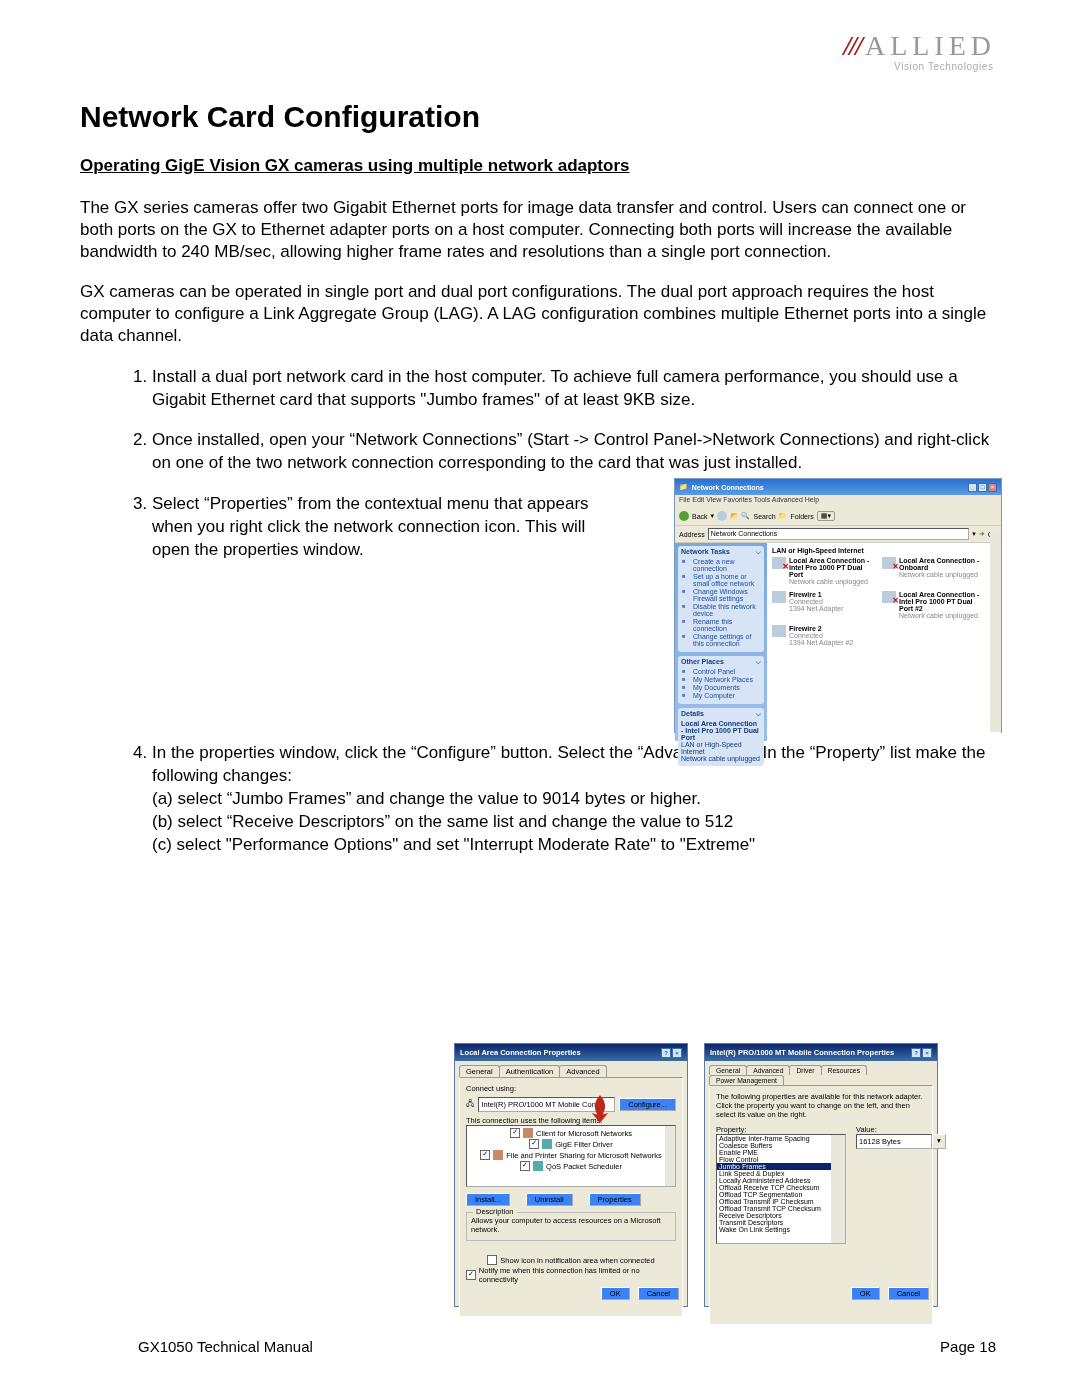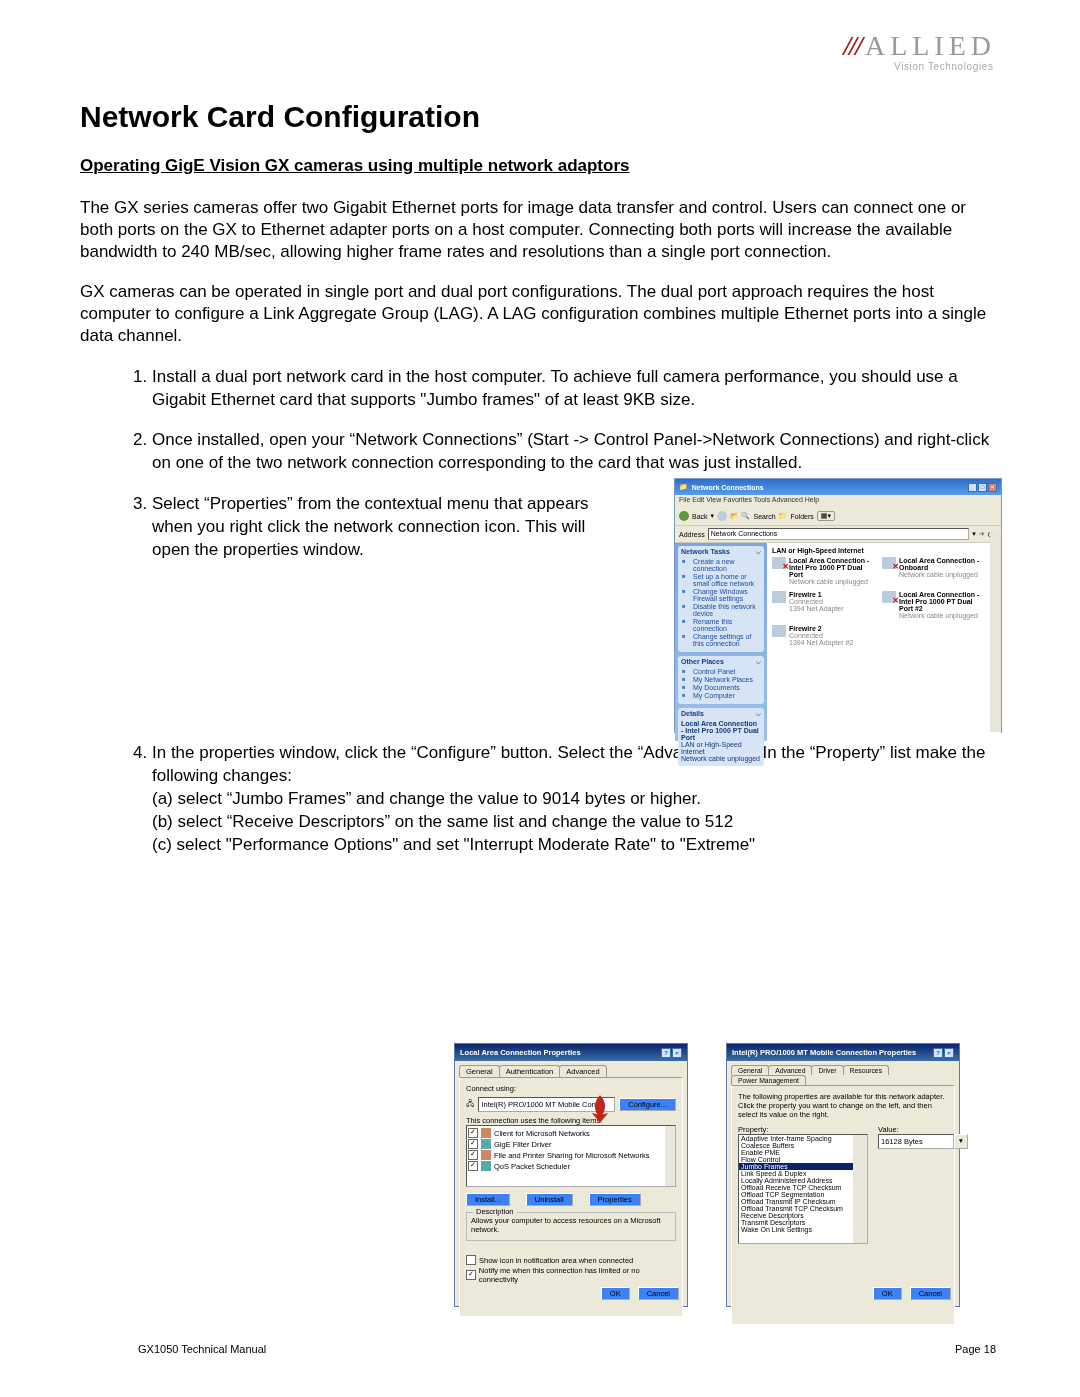--- a/index.html
+++ b/index.html
@@ -79,21 +79,21 @@
     position: relative;
   }
   .step3-text {
     width: 470px;
   }
   .footer {
     position: absolute;
     bottom: 42px;
     left: 138px;
     right: 84px;
-    font-size: 11px;
+    font-size: 15px;
     display: flex;
     justify-content: space-between;
   }
 
   
   .nc-window {
     position: absolute;
     top: 478px;
     right: 78px;
     width: 328px;
@@ -169,21 +169,21 @@
 
   .circ{ width:10px;height:10px;border-radius:50%;background:#5a9c3a;display:inline-block;}
   .btn{ background:#ece9d8;border:1px solid #9a9a8a;padding:0 3px;border-radius:2px;}
   .go{ color:#2a8a2a;}
   
   .dialogs {
     position: absolute;
     bottom: 90px;
     left: 454px;
     display: flex;
-    gap: 38px;
+    gap: 16px;
   }
   .dlg {
     width: 234px;
     height: 264px;
     border: 1px solid #5a7aaa;
     background: #ece9d8;
     font-family: Tahoma, Arial, sans-serif;
     font-size: 7.5px;
     color: #000;
     position: relative;
@@ -197,21 +197,21 @@
   .dlg-title .winbtns span{ width:10px;height:10px;background:#d4e4f8;border:1px solid #3a6cb0;box-sizing:border-box;font-size:6px;text-align:center;line-height:8px;color:#2a5aa0;}
   .tabs{ display:flex; padding:4px 4px 0 4px; gap:0;}
   .tab{ padding:1px 6px; border:1px solid #999; border-bottom:none; background:#ece9d8; border-radius:3px 3px 0 0; margin-right:-1px;}
   .tab.active{ background:#ece9d8; position:relative; z-index:2;}
   .dlg-body{ background:#ece9d8; margin:0 4px 4px 4px; border:1px solid #fff; border-top-color:#999; padding:6px; height:240px; box-sizing:border-box; position:relative;}
   .fld{ display:flex; align-items:center; gap:4px; margin:4px 0;}
   .txtbox{ flex:1; background:#fff; border:1px inset #aaa; height:13px; padding:0 2px; line-height:13px; white-space:nowrap; overflow:hidden;}
   .btn2{ background:#3b82f6; border:1px outset #fff; padding:1px 8px; font-size:7.5px;}
   .listbox{ background:#fff; border:1px inset #aaa; height:58px; padding:1px; overflow:hidden; position:relative;}
   .listbox .sb{ position:absolute; right:0; top:0; bottom:0; width:10px; background:#e9e7dc;}
-  .lb-row{ display:flex; align-items:center; gap:3px; margin:1px 0;}
+  .lb-row{ display:flex; align-items:center; gap:3px; margin:1px 0;justify-content:center;}
   .chk{ width:8px;height:8px;border:1px solid #666;background:#fff;display:inline-block;}
   .chk.on::after{ content:"✓"; font-size:7px; line-height:6px; display:block; text-align:center;}
   .sqicon{ width:10px;height:10px;background:#c86; display:inline-block;}
   .three-btn{ display:flex; gap:16px; margin-top:6px;}
   .desc-grp{ border:1px solid #bbb; padding:3px 4px 6px 4px; margin-top:6px; position:relative;}
   .desc-grp .lgd{ position:absolute; top:-6px; left:6px; background:#ece9d8; padding:0 3px;}
   .bottom-btns{ position:absolute; bottom:6px; right:8px; display:flex; gap:8px;}
 
   .arrow-red{
     position:absolute; top:16px; right:68px; width:28px; height:30px; pointer-events:none;

